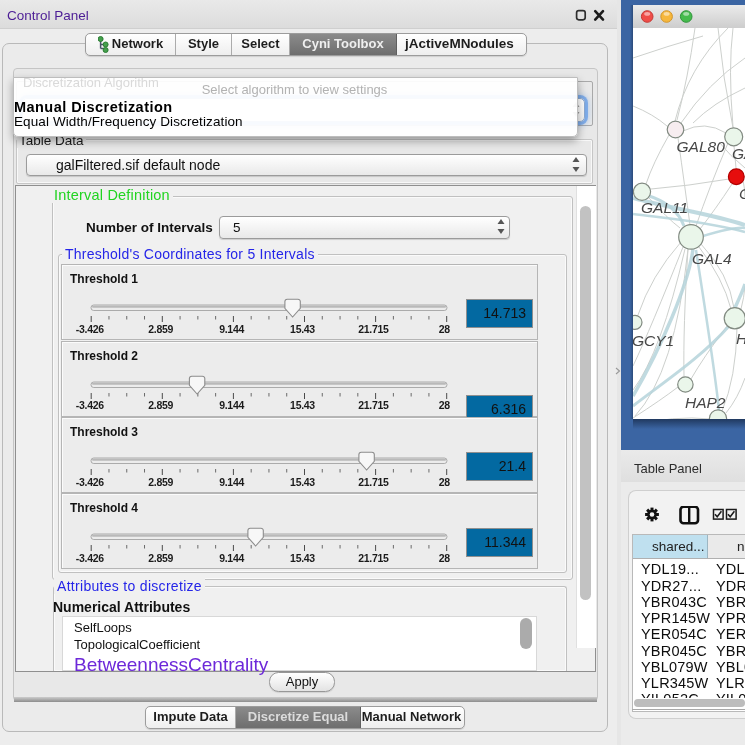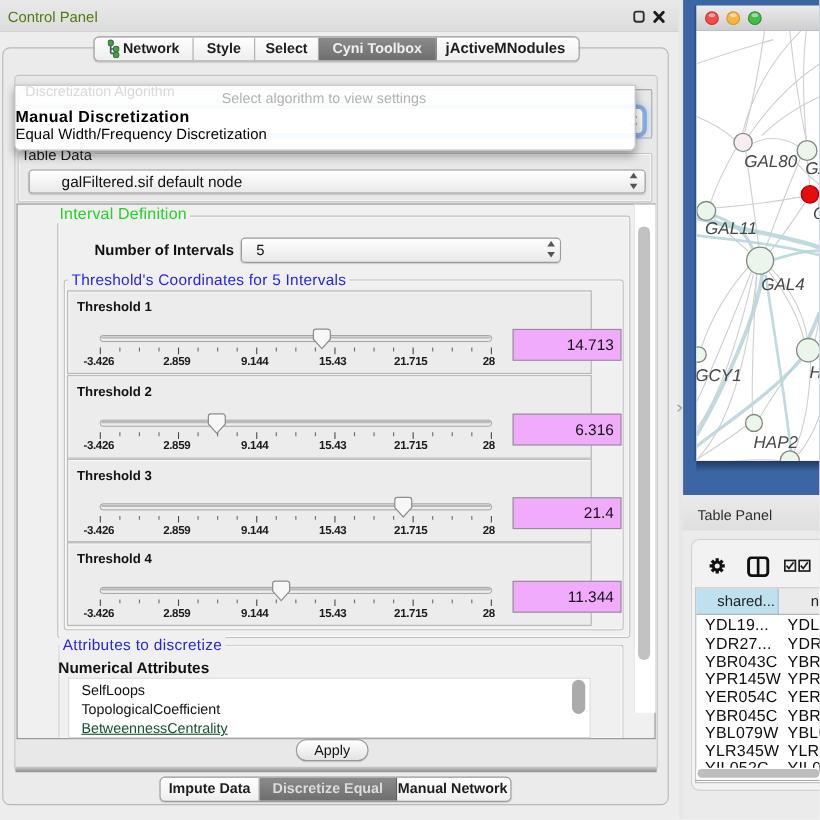--- a/index.html
+++ b/index.html
@@ -6,26 +6,26 @@
   font-family:"Liberation Sans",sans-serif;background:#ededed;}
 .ab{position:absolute;}
 .tl{position:absolute;font-size:10.5px;font-weight:700;color:#1b1b1b;transform:translateX(-50%);white-space:nowrap;letter-spacing:-0.3px;}
 .seg{position:absolute;display:flex;align-items:center;border:1px solid #9c9c9c;border-radius:5px;overflow:hidden;background:linear-gradient(#ffffff,#eeeeee);box-shadow:0 1px 1px rgba(0,0,0,0.12);text-align:right;}
 .seg .s{height:100%;display:flex;align-items:center;justify-content:center;font-size:13px;font-weight:600;color:#1d1d1d;border-right:1px solid #ababab;white-space:nowrap;padding-bottom:2px;box-sizing:border-box;}
 .seg .s:last-child{border-right:none;}
 .seg .sel{background:linear-gradient(#8b8b8b,#6e6e6e);color:#efefef;border-right:1px solid #5f5f5f;}
 .combo{position:absolute;border:1px solid #9b9b9b;border-radius:4px;background:linear-gradient(#ffffff,#e9e9e9);box-shadow:0 1px 1px rgba(0,0,0,0.15);font-size:13px;color:#111;display:flex;align-items:center;}
 .thp{position:absolute;left:61px;width:475px;height:74px;background:#ececec;border:1px solid #b5b5b5;box-shadow:inset 1px 1px 0 rgba(255,255,255,0.8);}
 .tht{position:absolute;left:70px;font-size:12px;font-weight:700;color:#111;}
-.vbox{position:absolute;left:466px;width:59px;height:27px;background:#f0abfc;border:1px solid #8f8f8f;font-size:14px;color:#111;text-align:right;line-height:27px;padding-right:6px;padding-left:32px;}
+.vbox{position:absolute;left:466px;width:59px;height:27px;background:#0369a1;border:1px solid #8f8f8f;font-size:14px;color:#111;text-align:right;line-height:27px;padding-right:6px;}
 .rowtxt{position:absolute;font-size:14.5px;color:#0d0d0d;white-space:nowrap;letter-spacing:0.2px;}
 </style></head><body>
 <div class="ab" style="left:0;top:0;width:617px;height:745px;background:#ededed;"></div>
 <div class="ab" style="left:0;top:0;width:617px;height:28px;background:linear-gradient(#e9e9e9,#dcdcdc);border-bottom:1px solid #cfcfcf;"></div>
-<div class="ab" style="left:7px;top:8px;font-size:13.5px;color:#4d7c0f;">Control Panel</div>
+<div class="ab" style="left:7px;top:8px;font-size:13.5px;color:#4c1d95;">Control Panel</div>
 <svg class="ab" style="left:575px;top:9px;" width="32" height="14" viewBox="0 0 32 14">
     <rect x="1.6" y="1.6" width="8.6" height="9.2" rx="2.2" fill="none" stroke="#2e2e2e" stroke-width="1.7"></rect>
     <path d="M20.2 2.2 L28.0 10.6 M28.0 2.2 L20.2 10.6" stroke="#1c1c1c" stroke-width="2.6" stroke-linecap="round"></path>
   </svg>
 <div class="ab" style="left:1.5px;top:43px;width:604px;height:687px;background:#ebebeb;border:1px solid #b9b9b9;border-radius:7px;"></div>
 <div class="ab" style="left:12.5px;top:68px;width:583px;height:631px;background:#e8e8e8;border:1px solid #c5c5c5;border-radius:4px;"></div>
 <div class="ab" style="left:16px;top:81px;width:574.5px;height:43px;border:1px solid #a9a9a9;border-radius:2px;"></div>
 <div class="ab" style="left:22px;top:98px;width:561px;height:22px;border-radius:5px;background:linear-gradient(#ffffff,#f0f0f0);border:1px solid #8aa8d0;box-shadow:0 0 0 3px rgba(90,150,230,0.65),0 0 6px 3px rgba(90,150,230,0.45);"></div>
 <svg class="ab" style="left:571px;top:101px;" width="10" height="17" viewBox="0 0 10 17">
     <path d="M5 1 L8.5 6 L1.5 6 Z" fill="#9a9a9a"></path>
@@ -117,21 +117,21 @@
     <line x1="343.925" y1="21" x2="343.925" y2="24.5" stroke="#6a6a6a" stroke-width="1"></line>
     <line x1="361.7" y1="21" x2="361.7" y2="27" stroke="#4a4a4a" stroke-width="1"></line>
     <path d="M106.8,4.2 h10.6 a2.4,2.4 0 0 1 2.4,2.4 v6.8 l-7.7,8.6 l-7.7,-8.6 v-6.8 a2.4,2.4 0 0 1 2.4,-2.4 z" fill="#f7f7f7" stroke="#8c8c8c" stroke-width="1.1"></path>
   </svg>
 <span class="tl" style="left:89.8px;top:399px;">-3.426</span>
 <span class="tl" style="left:160.7px;top:399px;">2.859</span>
 <span class="tl" style="left:231.6px;top:399px;">9.144</span>
 <span class="tl" style="left:302.5px;top:399px;">15.43</span>
 <span class="tl" style="left:373.4px;top:399px;">21.715</span>
 <span class="tl" style="left:444.3px;top:399px;">28</span>
-<div class="vbox" style="top:376px;">6.316</div>
+<div class="vbox" style="top:395px;">6.316</div>
 <div class="thp" style="top:417px;"></div>
 <div class="tht" style="top:425px;">Threshold 3</div>
 <svg class="ab" style="left:85px;top:448px;" width="370" height="28" viewBox="0 0 370 28">
     <rect x="6" y="10" width="356" height="5.5" rx="2.7" fill="#ececec" stroke="#9a9a9a" stroke-width="0.8"></rect>
     <rect x="7" y="10.8" width="354" height="2" rx="1" fill="#b9b9b9"></rect>
     <line x1="6.2" y1="21" x2="6.2" y2="27" stroke="#4a4a4a" stroke-width="1"></line>
     <line x1="23.975" y1="21" x2="23.975" y2="24.5" stroke="#6a6a6a" stroke-width="1"></line>
     <line x1="41.75" y1="21" x2="41.75" y2="24.5" stroke="#6a6a6a" stroke-width="1"></line>
     <line x1="59.525" y1="21" x2="59.525" y2="24.5" stroke="#6a6a6a" stroke-width="1"></line>
     <line x1="77.3" y1="21" x2="77.3" y2="27" stroke="#4a4a4a" stroke-width="1"></line>
@@ -195,21 +195,21 @@
 <span class="tl" style="left:373.4px;top:551.5px;">21.715</span>
 <span class="tl" style="left:444.3px;top:551.5px;">28</span>
 <div class="vbox" style="top:527.5px;">11.344</div>
 <div class="ab" style="left:53px;top:586px;width:512px;height:84px;border-bottom:none;border:1px solid #c0c0c0;border-bottom:none;border-radius:3px 3px 0 0;box-shadow:inset 0 0 0 1px rgba(255,255,255,0.65);"></div>
 <div class="ab" style="left:54px;top:578px;font-size:14px;color:#2525e8;background:#f0f0f0;padding:0 3px;letter-spacing:0.3px;">Attributes to discretize</div>
 <div class="ab" style="left:53px;top:598.5px;font-size:14px;font-weight:700;color:#111;">Numerical Attributes</div>
 <div class="ab" style="left:62px;top:616px;width:473px;height:53px;background:#ffffff;border:1px solid #d8d8d8;"></div>
 <div class="ab" style="left:520px;top:618px;width:12px;height:31px;background:#ababab;border-radius:6px;"></div>
 <div class="ab" style="left:74px;top:619.8px;font-size:13px;color:#111;">SelfLoops</div>
 <div class="ab" style="left:74px;top:637px;font-size:13px;color:#111;">TopologicalCoefficient</div>
-<div class="ab" style="left:74px;top:654.2px;font-size:13px;color:#14532d;text-decoration:underline;">BetweennessCentrality</div>
+<div class="ab" style="left:74px;top:654.2px;font-size:19px;color:#6d28d9;">BetweennessCentrality</div>
 <div class="ab" style="left:269px;top:672px;width:64px;height:18px;border:1px solid #979797;border-radius:9.5px;background:linear-gradient(#ffffff,#e3e3e3);box-shadow:0 1px 1px rgba(0,0,0,0.1);font-size:13px;color:#111;text-align:center;line-height:18px;">Apply</div>
 <div class="seg" style="left:85px;top:33px;width:440px;height:21px;">
     <div class="s" style="width:90px;"><svg width="11" height="19" viewBox="0 0 11 19" style="margin-right:3px;">
         <path d="M2.6 5.5 V14.5 M2.6 10.5 H7 M2.6 14.5 H7" stroke="#4a5568" stroke-width="1.5" fill="none"></path>
         <circle cx="2.6" cy="5" r="2.5" fill="#44a04c" stroke="#2c7c34" stroke-width="1"></circle>
         <circle cx="7.6" cy="10.5" r="2.5" fill="#44a04c" stroke="#2c7c34" stroke-width="1"></circle>
         <circle cx="7.6" cy="16" r="2.5" fill="#44a04c" stroke="#2c7c34" stroke-width="1"></circle>
       </svg>Network</div>
     <div class="s" style="width:56px;">Style</div>
     <div class="s" style="width:58px;">Select</div>

